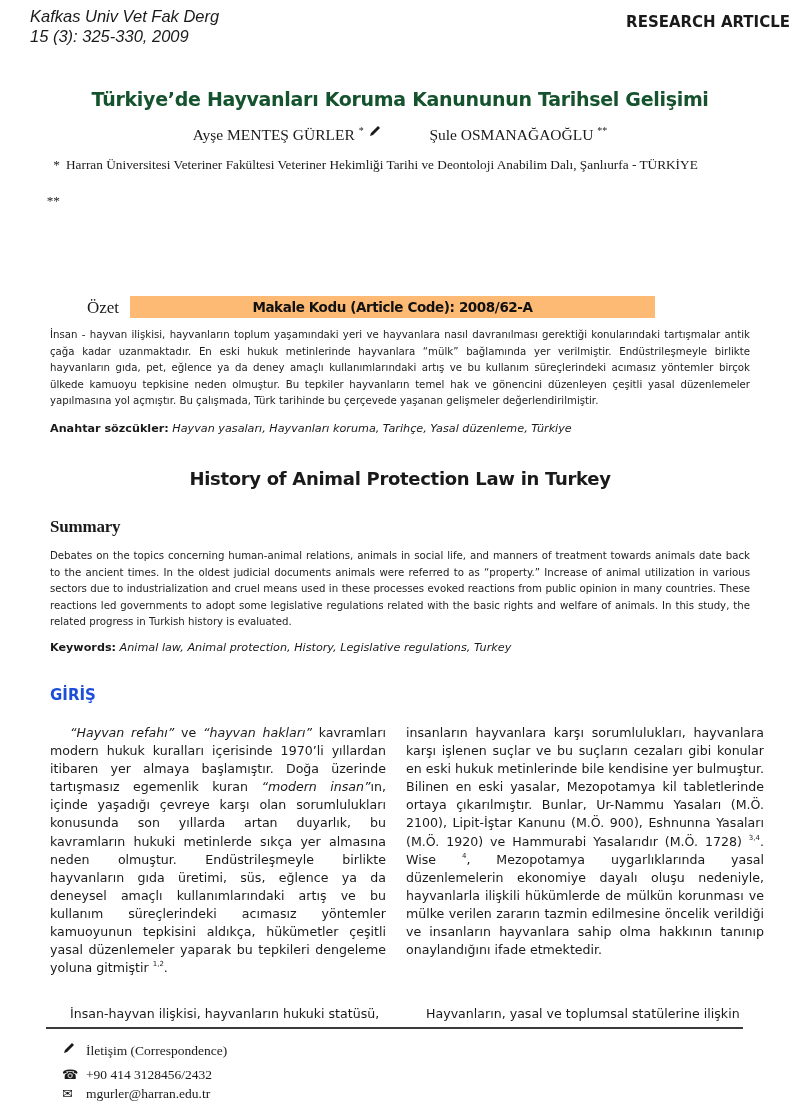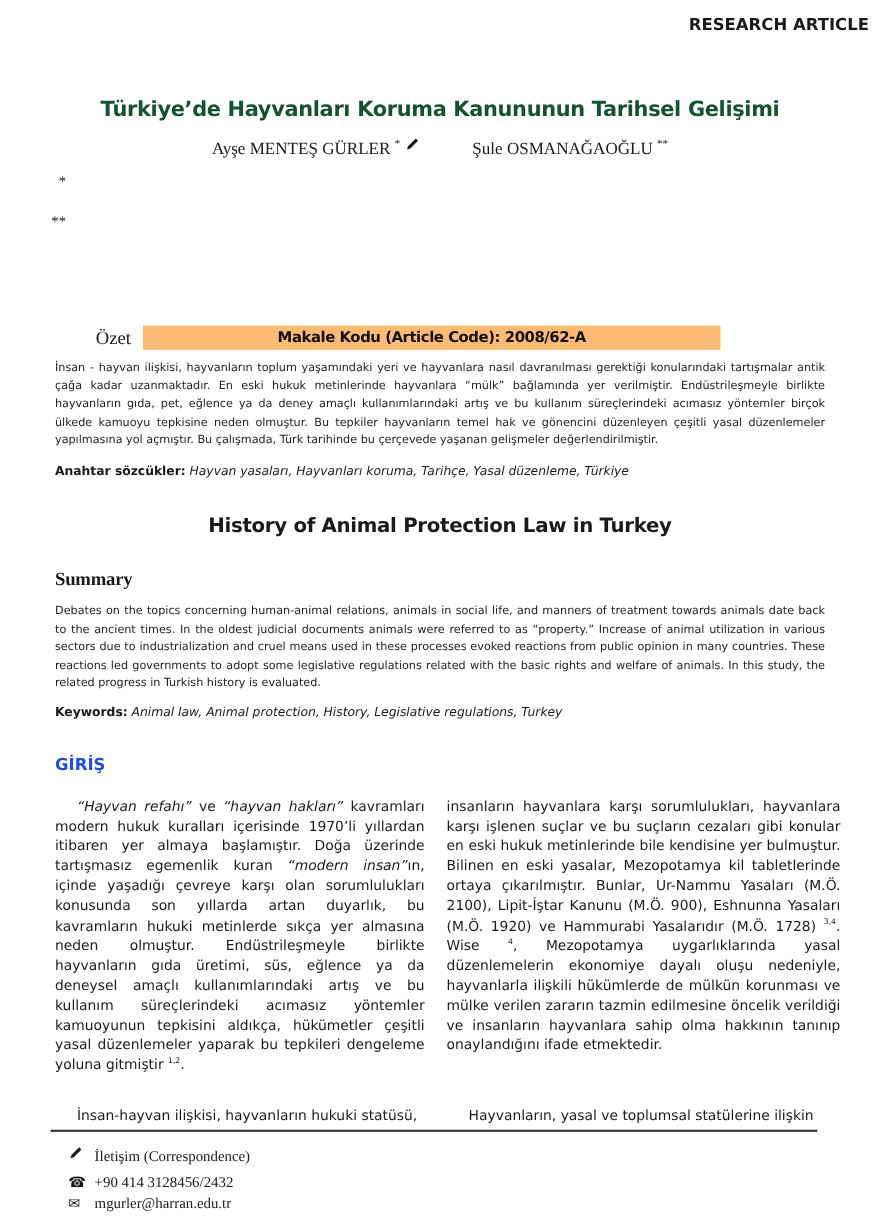--- a/index.html
+++ b/index.html
@@ -49,38 +49,41 @@
     .corr .ico { display: inline-block; width: 24px; }
     .corr-head { top: 1041px; }
     .corr-phone { top: 1067px; }
     .corr-mail { top: 1086px; }
     .tel, .env { font-family: "DejaVu Sans", sans-serif; font-size: 13px; }
   </style>
 </head>
 <body>
 
 <div class="abs journal">
+  <div>Kafkas Univ Vet Fak Derg</div>
+  <div>15 (3): 325-330, 2009</div>
 </div>
 <div class="abs research">RESEARCH ARTICLE</div>
 
 <div class="abs title-tr">Türkiye’de Hayvanları Koruma Kanununun Tarihsel Gelişimi</div>
 
 <div class="abs authors">
   <span>Ayşe MENTEŞ GÜRLER</span>
   <sup>*</sup>
   <svg class="pencil" viewBox="0 0 14 14">
       <path d="M2 12 L3 9 L10 2 L12 4 L5 11 Z" fill="#1a1a1a"></path>
     </svg>
   <span class="gap"></span>
   <span>Şule OSMANAĞAOĞLU</span>
   <sup>**</sup>
 </div>
 
 <div class="abs aff aff1">
   <span class="mark">*</span>
+  <span class="txt">Harran Üniversitesi Veteriner Fakültesi Veteriner Hekimliği Tarihi ve Deontoloji Anabilim Dalı, Şanlıurfa - TÜRKİYE</span>
 </div>
 <div class="abs aff aff2">
   <span class="mark">**</span>
 </div>
 
 <div class="abs codebar">Makale Kodu (Article Code): 2008/62-A</div>
 
 <div class="abs h-serif ozet">Özet</div>
 <div class="abs abstract abs-tr">
   <p class="ind">İnsan - hayvan ilişkisi, hayvanların toplum yaşamındaki yeri ve hayvanlara nasıl davranılması gerektiği konularındaki tartışmalar antik çağa kadar uzanmaktadır. En eski hukuk metinlerinde hayvanlara “mülk” bağlamında yer verilmiştir. Endüstrileşmeyle birlikte hayvanların gıda, pet, eğlence ya da deney amaçlı kullanımlarındaki artış ve bu kullanım süreçlerindeki acımasız yöntemler birçok ülkede kamuoyu tepkisine neden olmuştur. Bu tepkiler hayvanların temel hak ve gönencini düzenleyen çeşitli yasal düzenlemeler yapılmasına yol açmıştır. Bu çalışmada, Türk tarihinde bu çerçevede yaşanan gelişmeler değerlendirilmiştir.</p>

